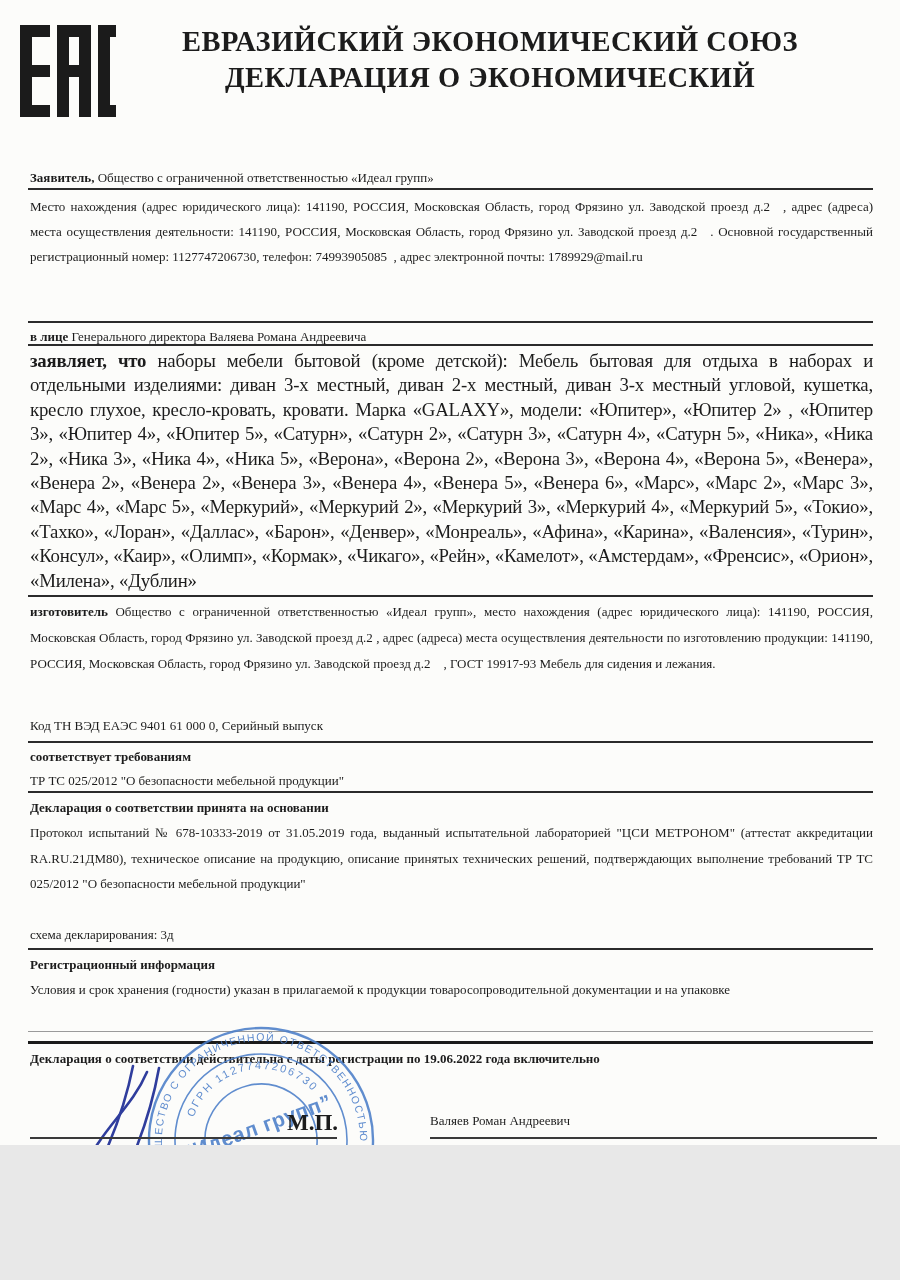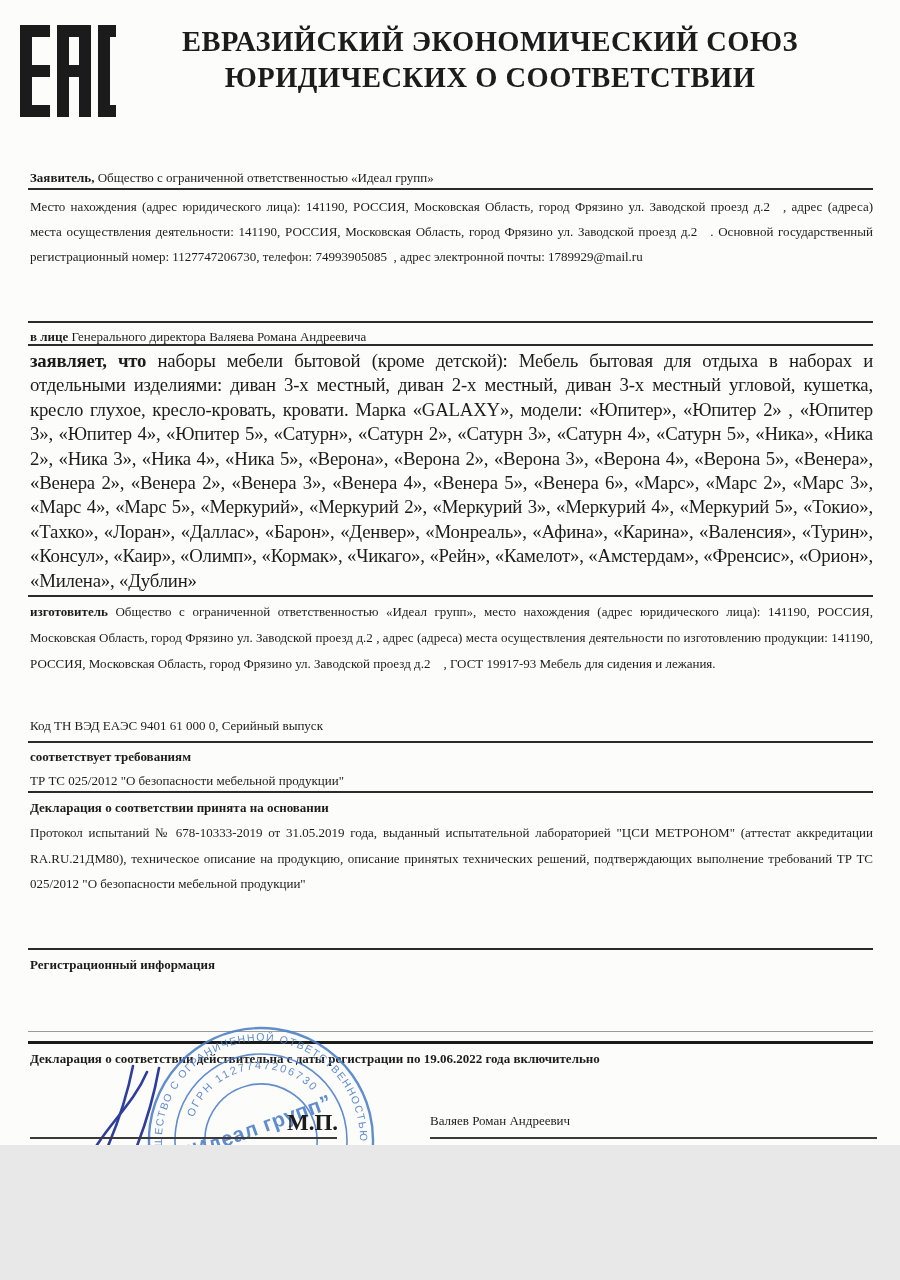--- a/index.html
+++ b/index.html
@@ -50,21 +50,21 @@
 
         <rect x="78" y="0" width="12" height="92"></rect>
         <rect x="78" y="0" width="18" height="12"></rect>
         <rect x="78" y="80" width="18" height="12"></rect>
       </g>
     </svg>
   </div>
 
   <div class="title">
     <div>ЕВРАЗИЙСКИЙ ЭКОНОМИЧЕСКИЙ СОЮЗ</div>
-    <div>ЮРИДИЧЕСКИХ О СООТВЕТСТВИИ</div>
+    <div>ДЕКЛАРАЦИЯ О ЭКОНОМИЧЕСКИЙ</div>
   </div>
 
   <div class="hr" style="top:188px"></div>
   <div class="hr" style="top:321px"></div>
   <div class="hr" style="top:344px"></div>
   <div class="hr" style="top:595px"></div>
   <div class="hr" style="top:741px"></div>
   <div class="hr" style="top:791px"></div>
   <div class="hr" style="top:948px"></div>
   <div class="hr thin" style="top:1031px"></div>
@@ -88,22 +88,24 @@
     <span class="b">изготовитель</span><span> Общество с ограниченной ответственностью «Идеал групп», место нахождения (адрес юридического лица): 141190, РОССИЯ, Московская Область, город Фрязино ул. Заводской проезд д.2 , адрес (адреса) места осуществления деятельности по изготовлению продукции: 141190, РОССИЯ, Московская Область, город Фрязино ул. Заводской проезд д.2  , ГОСТ 19917-93 Мебель для сидения и лежания.</span>
   </div>
 
   <div class="txt nojust" style="top:713px">Код ТН ВЭД ЕАЭС 9401 61 000 0, Серийный выпуск</div>
 
   <div class="txt nojust b" style="top:744px">соответствует требованиям</div>
   <div class="txt nojust" style="top:768px">ТР ТС 025/2012 "О безопасности мебельной продукции"</div>
 
   <div class="txt nojust b" style="top:795px">Декларация о соответствии принята на основании</div>
   <div class="txt" style="top:820px;line-height:25.5px">Протокол испытаний № 678-10333-2019 от 31.05.2019 года, выданный испытательной лабораторией "ЦСИ МЕТРОНОМ" (аттестат аккредитации RA.RU.21ДМ80), техническое описание на продукцию, описание принятых технических решений, подтверждающих выполнение требований ТР ТС 025/2012 "О безопасности мебельной продукции"</div>
+  <div class="txt nojust" style="top:922px">схема декларирования: 3д</div>
 
   <div class="txt nojust b" style="top:952px">Регистрационный информация</div>
+  <div class="txt" style="top:977px;line-height:25.5px">Условия и срок хранения (годности) указан в прилагаемой к продукции товаросопроводительной документации и на упаковке</div>
 
   <div class="txt b" style="top:1046px;line-height:26px">Декларация о соответствии действительна с даты регистрации по 19.06.2022 года включительно</div>
 
   <div class="stamp">
     <svg width="236" height="236" viewBox="0 0 236 236">
       <g transform="rotate(-14 118 118)" fill="none" stroke="#4b7ec9">
         <circle cx="118" cy="118" r="112" stroke-width="2.4"></circle>
         <circle cx="118" cy="118" r="86" stroke-width="1.6"></circle>
         <circle cx="118" cy="118" r="56" stroke-width="1.6"></circle>
         <defs>

